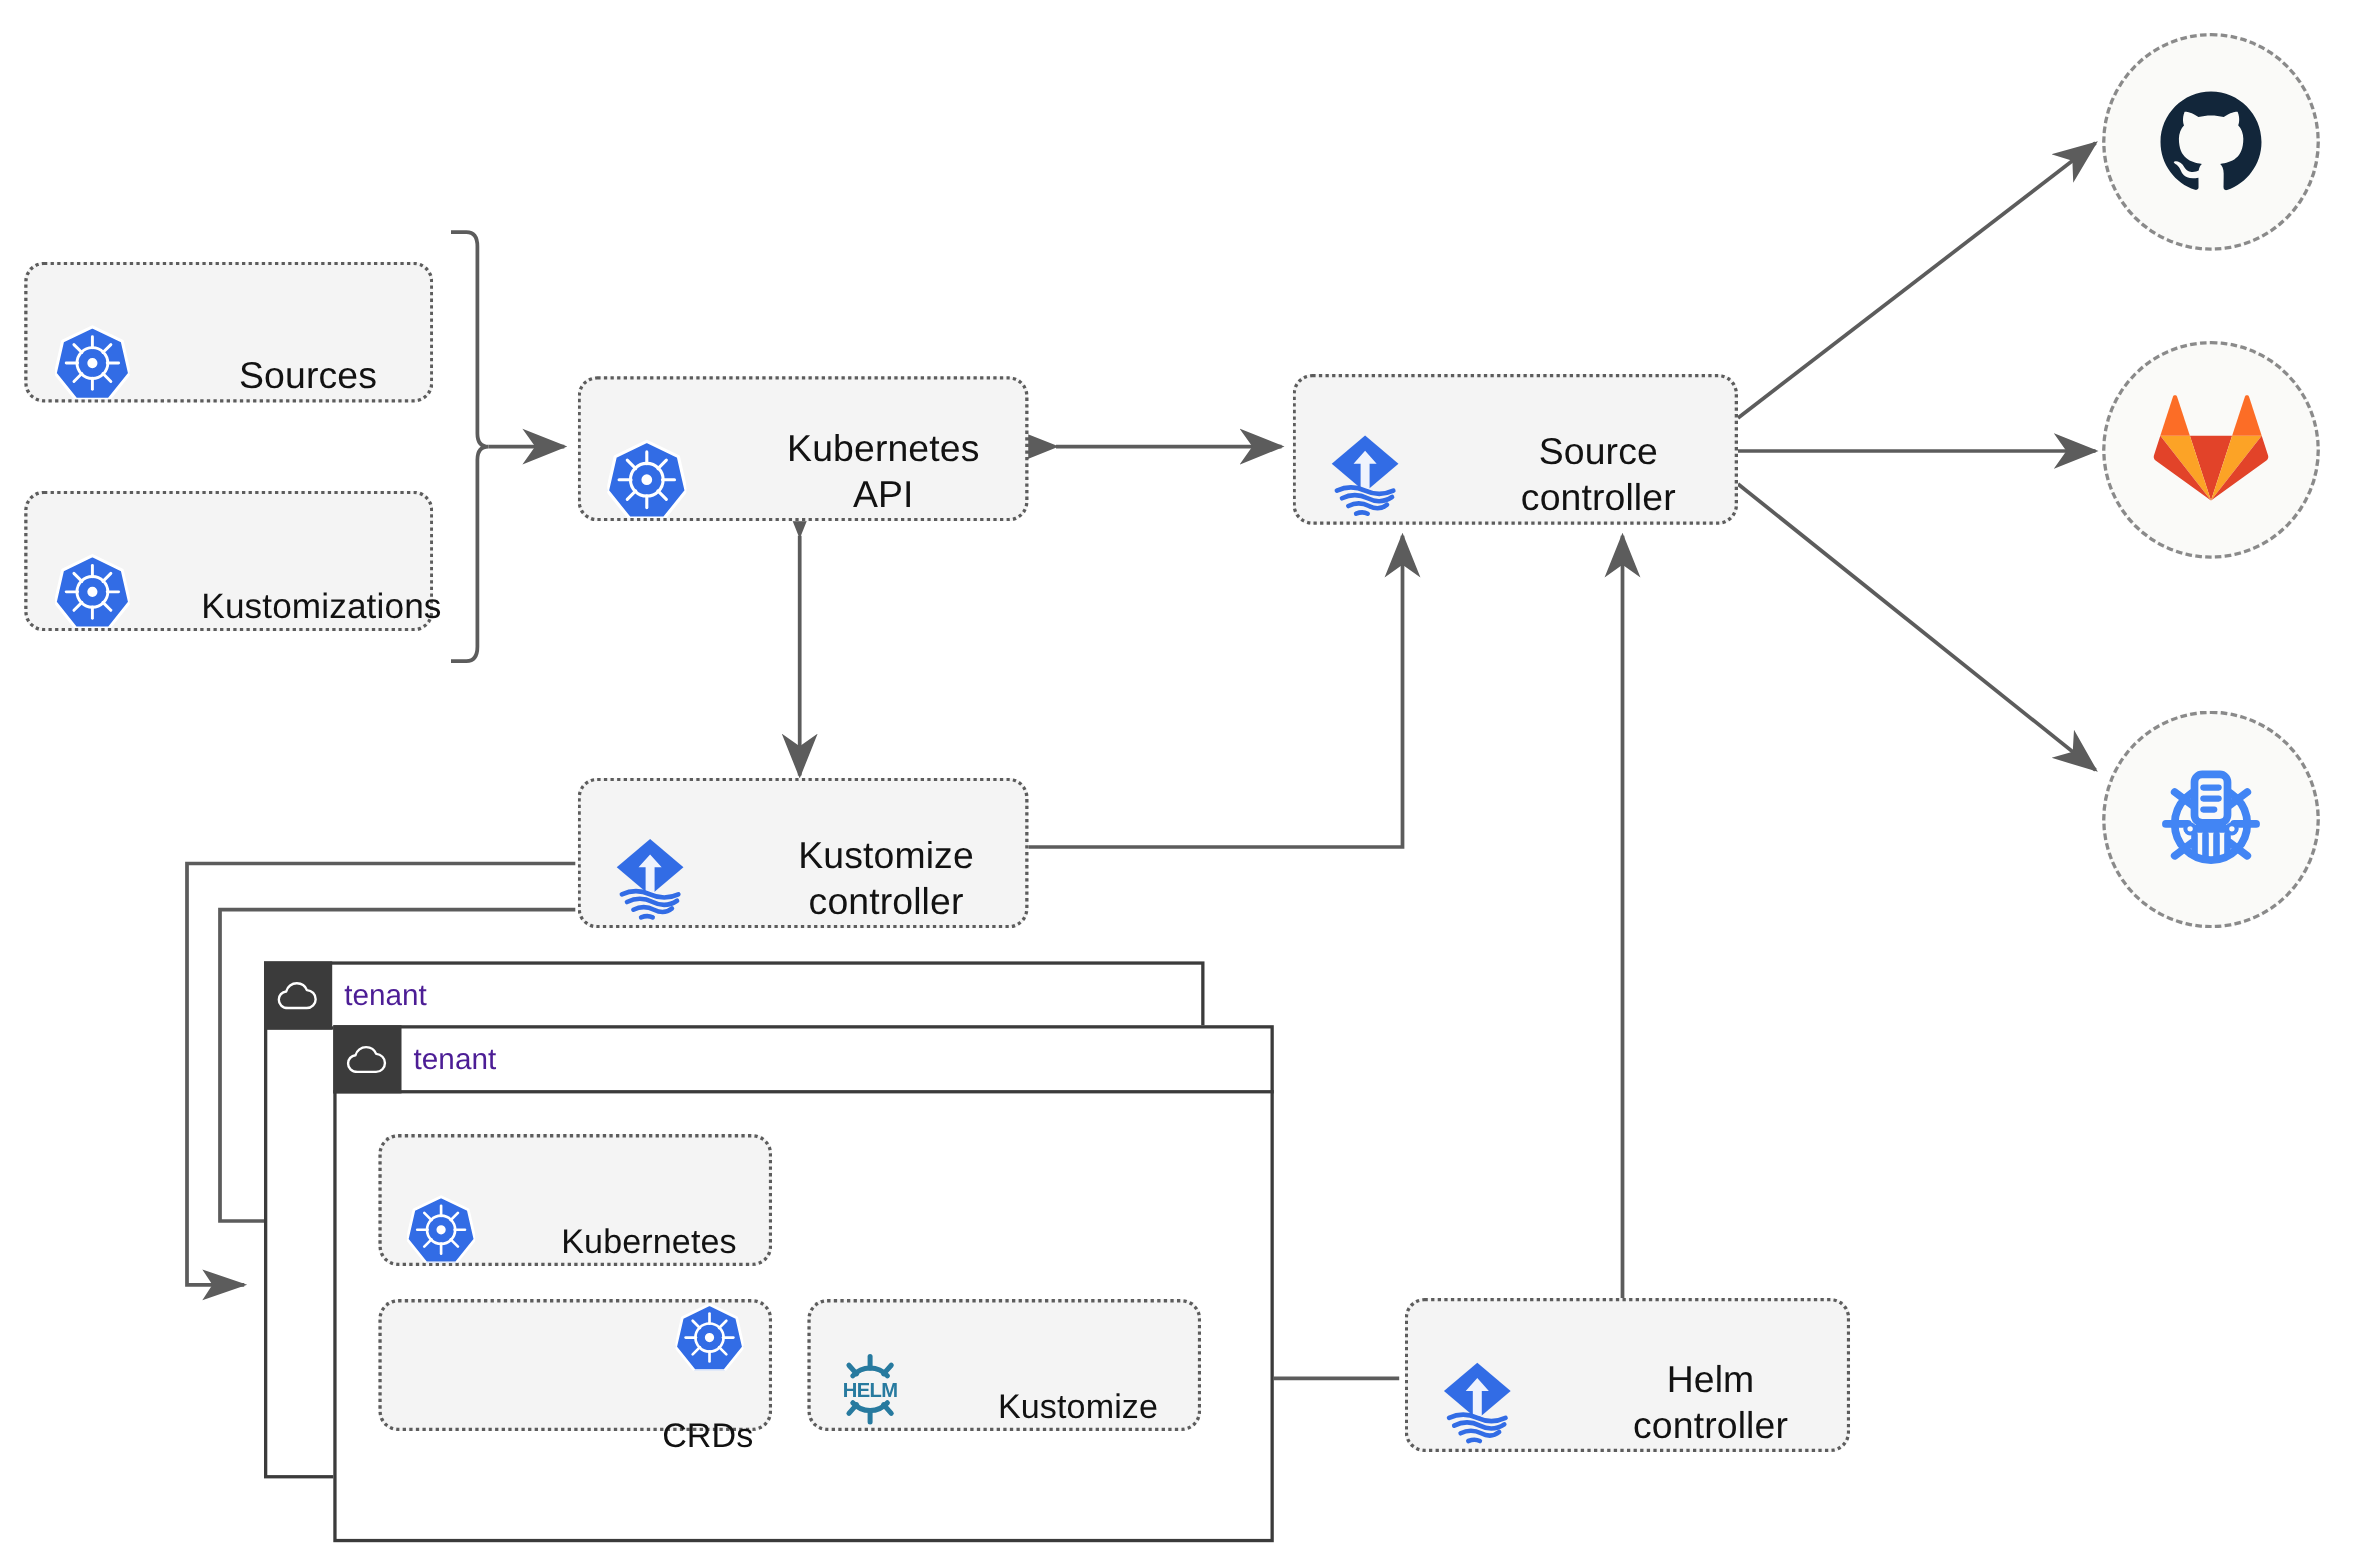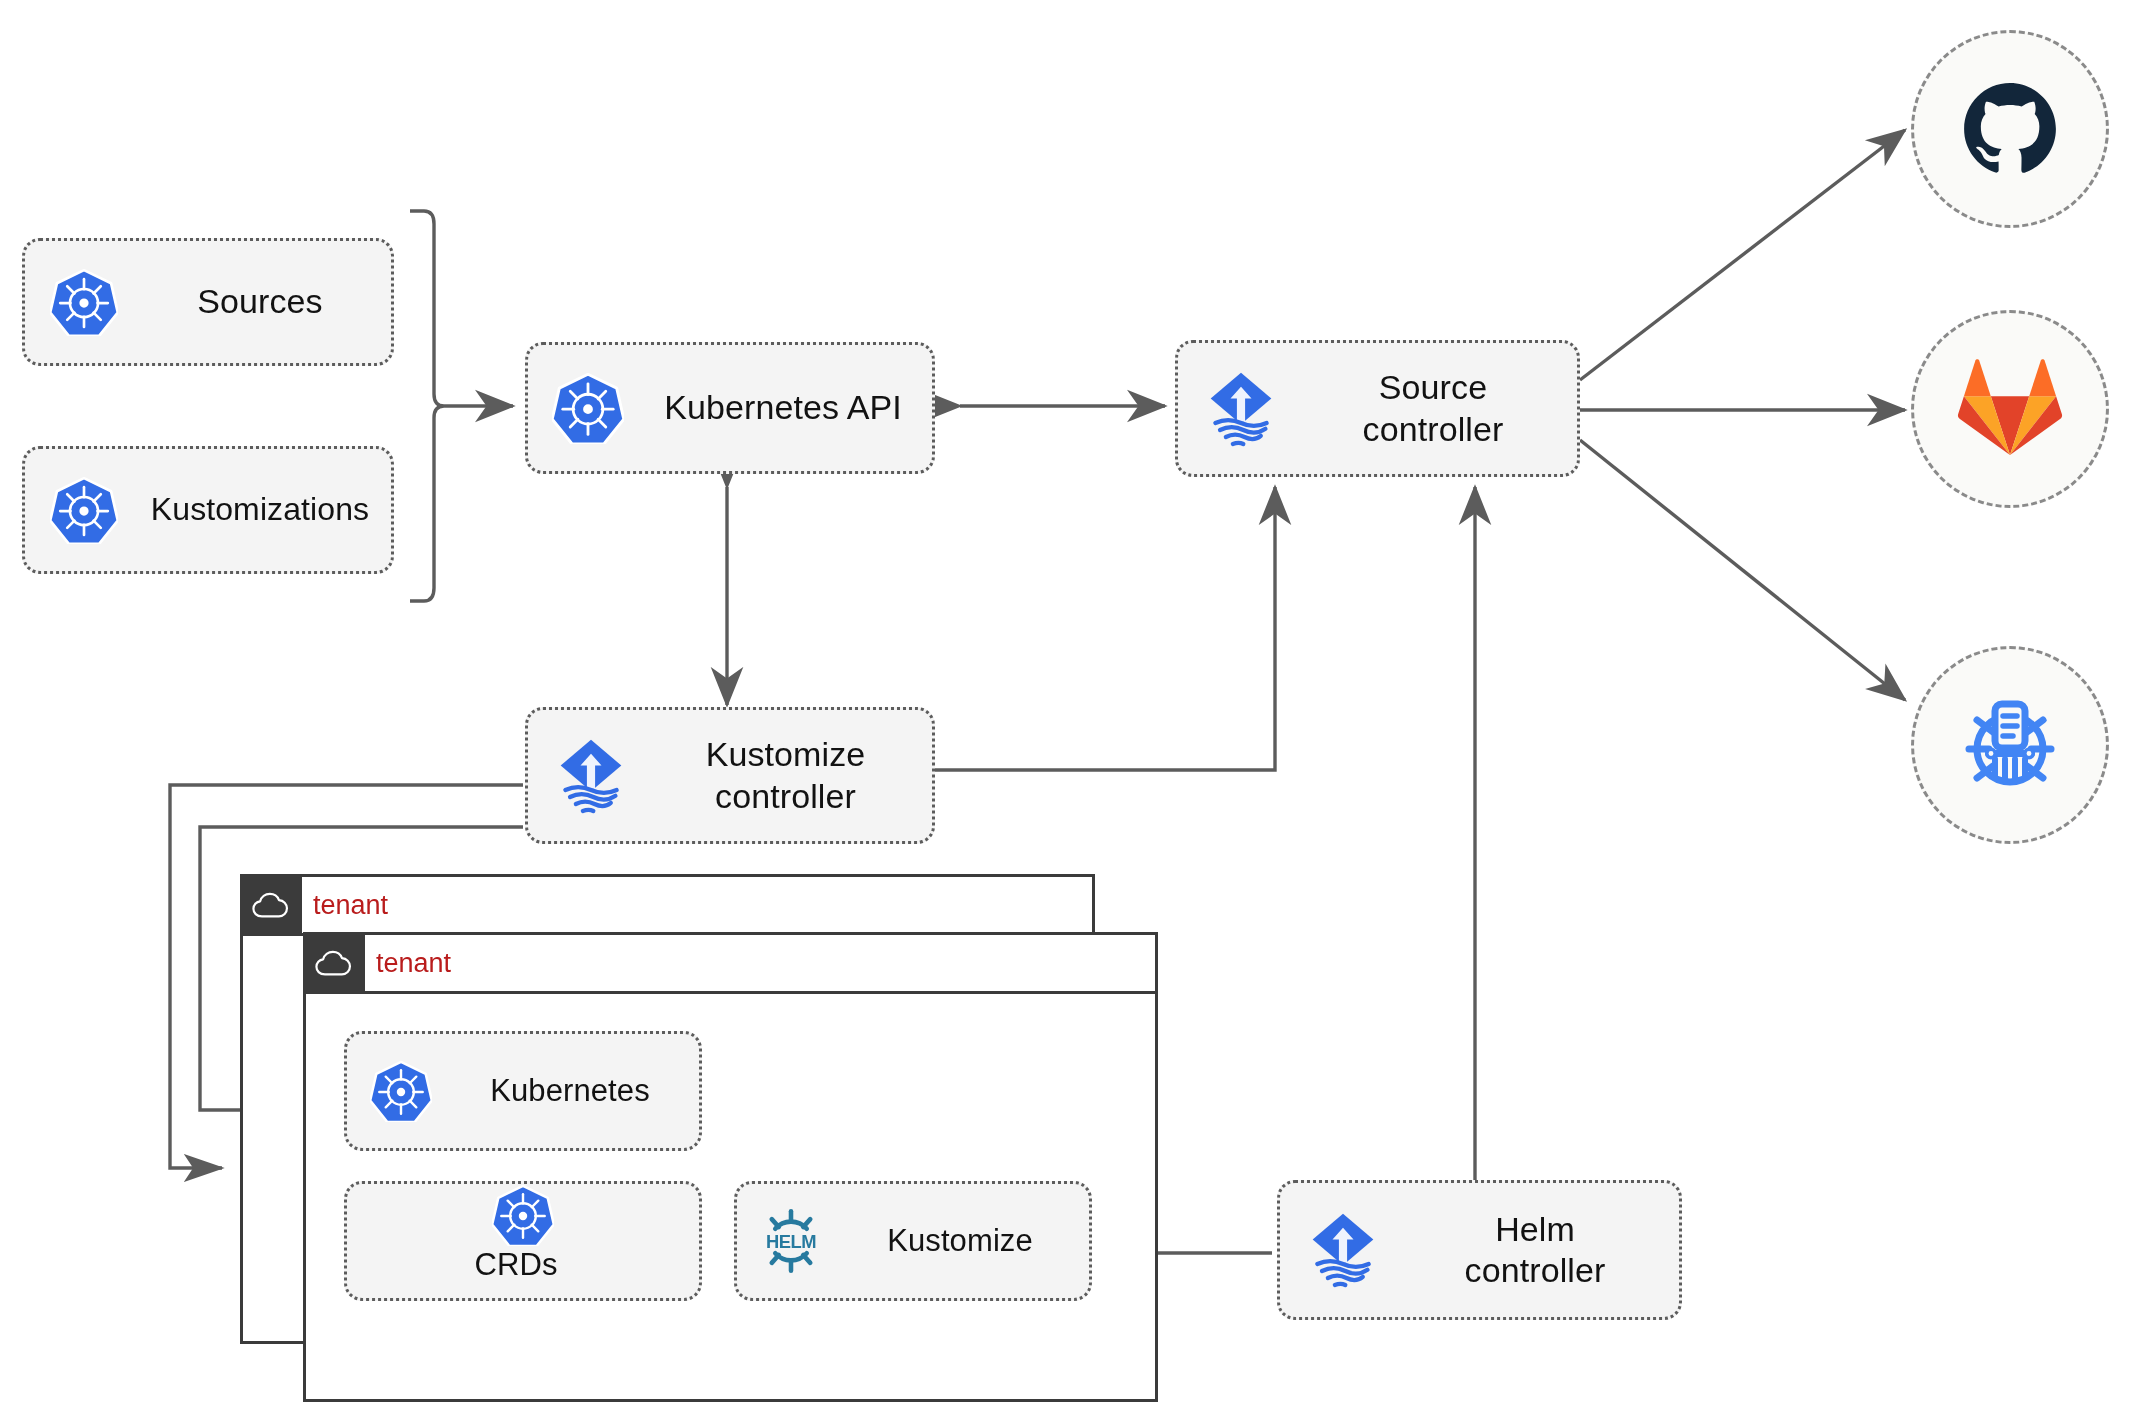--- a/index.html
+++ b/index.html
@@ -6,22 +6,23 @@
   body{font-family:"Liberation Sans","DejaVu Sans",sans-serif;}
   #stage{position:relative;width:2144px;height:1407px;background:#fff;overflow:hidden;}
   #wires{position:absolute;left:0;top:0;width:2144px;height:1407px;pointer-events:none;}
 
   
   .node{
     position:absolute;
     background:#f4f4f4;
     border:3px dotted #5c5c5c;
     border-radius:18px;
-    display:flex;align-items:center;
+    display:flex;align-items:flex-end;
     box-sizing:border-box;
+    gap:40px;
   }
   .node .ico{flex:0 0 auto;display:flex;align-items:center;justify-content:center;}
   .node .lbl{
     flex:1 1 auto;text-align:center;color:#121212;
     font-size:34px;line-height:1.22;letter-spacing:.1px;
     padding-right:14px;white-space:pre-line;
   }
 
   
   .circ{
@@ -35,21 +36,21 @@
     position:absolute;background:#ffffff;border:3px solid #3b3b3b;
     box-sizing:border-box;
   }
   .tenant .tab{
     position:absolute;left:-3px;top:-3px;height:62px;
     background:#3b3b3b;display:flex;align-items:center;justify-content:center;
     width:62px;
   }
   .tenant .tname{
     position:absolute;left:70px;top:-3px;height:62px;display:flex;align-items:center;
-    font-size:27px;color:#b91c1c;
+    font-size:27px;color:#4c1d95;
   }
   .tenant .tbar{
     position:absolute;left:-3px;top:-3px;height:62px;border-bottom:3px solid #3b3b3b;
     box-sizing:border-box;
   }
   .grid-box{position:absolute;}
 </style>
 </head>
 <body>
 

